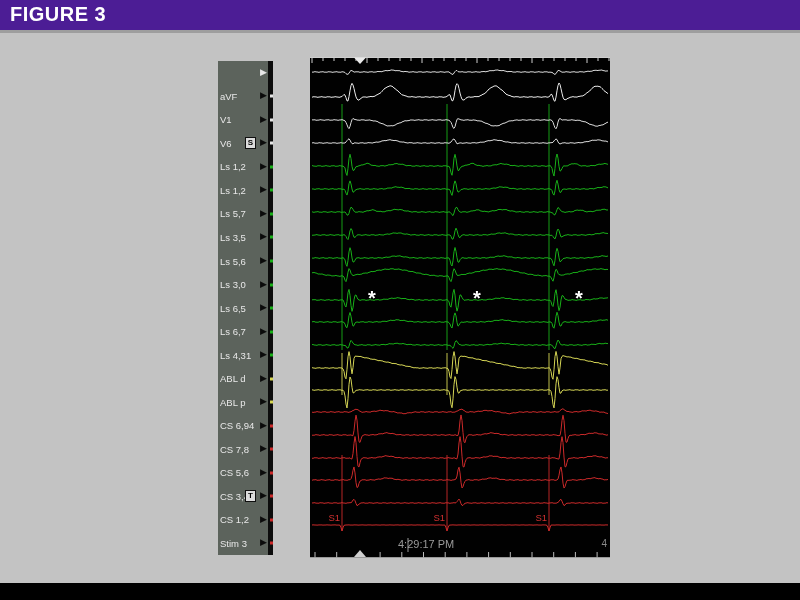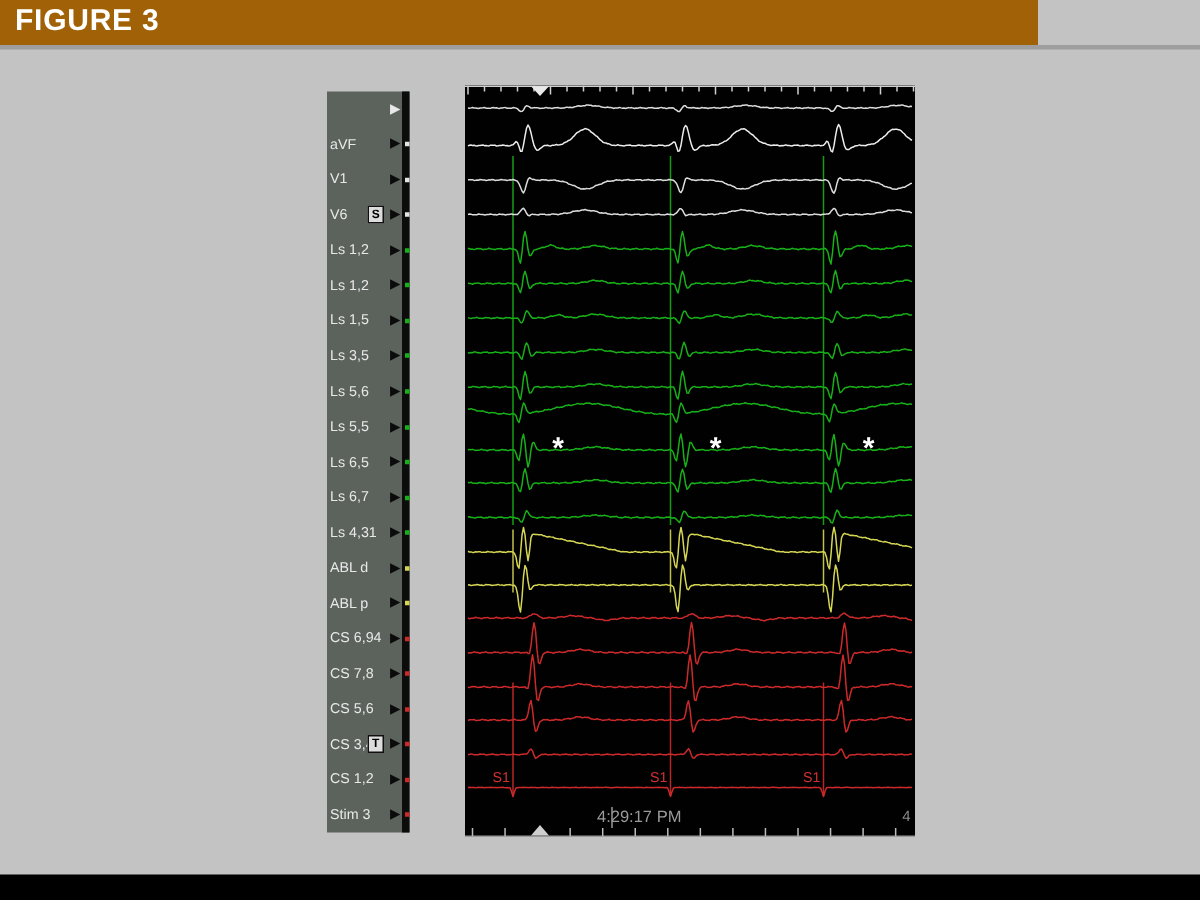--- a/index.html
+++ b/index.html
@@ -1,19 +1,19 @@
 <!DOCTYPE html>
 <html><head>
 <meta charset="utf-8">
 <style>
   html,body{margin:0;padding:0;background:#777;}
   .screen{position:relative;width:800px;height:600px;background:#c3c3c3;overflow:hidden;
           font-family:"Liberation Sans",sans-serif;}
   
-  .titlebar{position:absolute;left:0;top:0;width:692px;height:30px;background:#a16207;}
+  .titlebar{position:absolute;left:0;top:0;width:800px;height:30px;background:#4c1d95;}
   .titlebar .t{position:absolute;left:10px;top:3px;color:#fff;font-size:20px;font-weight:bold;letter-spacing:.5px;}
   .titleshadow{position:absolute;left:0;top:30px;width:800px;height:3px;background:#9e9e9e;}
   
   .bottombar{position:absolute;left:0;top:583px;width:800px;height:17px;background:#000;}
   
   .chpanel{position:absolute;left:218px;top:61px;width:55px;height:494px;background:#5c635c;}
   .chpanel .strip{position:absolute;right:0;top:0;width:5px;height:100%;background:#0c0c0c;}
   .chpanel .rows{position:absolute;left:0;top:0;right:0;bottom:0;display:flex;flex-direction:column;}
   .chrow{flex:1;display:flex;align-items:center;position:relative;padding:0 7px 0 2px;}
   .chrow .lbl{color:#e8e8e8;font-size:9.5px;white-space:nowrap;text-align:center;}
@@ -65,36 +65,36 @@
           <span class="lbl">Ls 1,2</span>
           <span class="arrow">▶</span>
           <span class="tick" style="background: rgb(24, 176, 24);"></span>
         </div>
         <div class="chrow">
           <span class="lbl">Ls 1,2</span>
           <span class="arrow">▶</span>
           <span class="tick" style="background: rgb(24, 176, 24);"></span>
         </div>
         <div class="chrow">
-          <span class="lbl">Ls 1,5</span>
+          <span class="lbl">Ls 5,7</span>
           <span class="arrow">▶</span>
           <span class="tick" style="background: rgb(24, 176, 24);"></span>
         </div>
         <div class="chrow">
           <span class="lbl">Ls 3,5</span>
           <span class="arrow">▶</span>
           <span class="tick" style="background: rgb(24, 176, 24);"></span>
         </div>
         <div class="chrow">
           <span class="lbl">Ls 5,6</span>
           <span class="arrow">▶</span>
           <span class="tick" style="background: rgb(24, 176, 24);"></span>
         </div>
         <div class="chrow">
-          <span class="lbl">Ls 5,5</span>
+          <span class="lbl">Ls 3,0</span>
           <span class="arrow">▶</span>
           <span class="tick" style="background: rgb(24, 176, 24);"></span>
         </div>
         <div class="chrow">
           <span class="lbl">Ls 6,5</span>
           <span class="arrow">▶</span>
           <span class="tick" style="background: rgb(24, 176, 24);"></span>
         </div>
         <div class="chrow">
           <span class="lbl">Ls 6,7</span>

